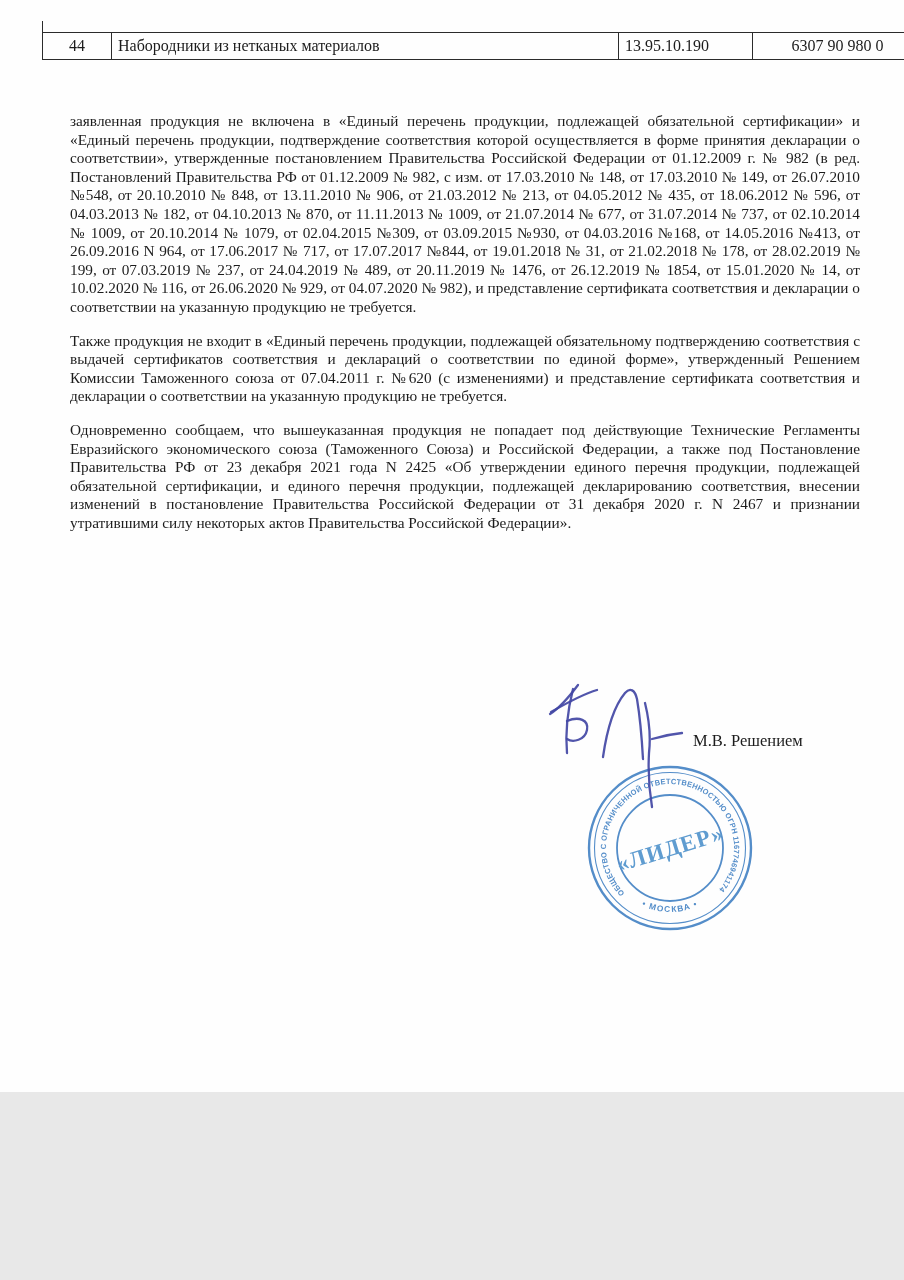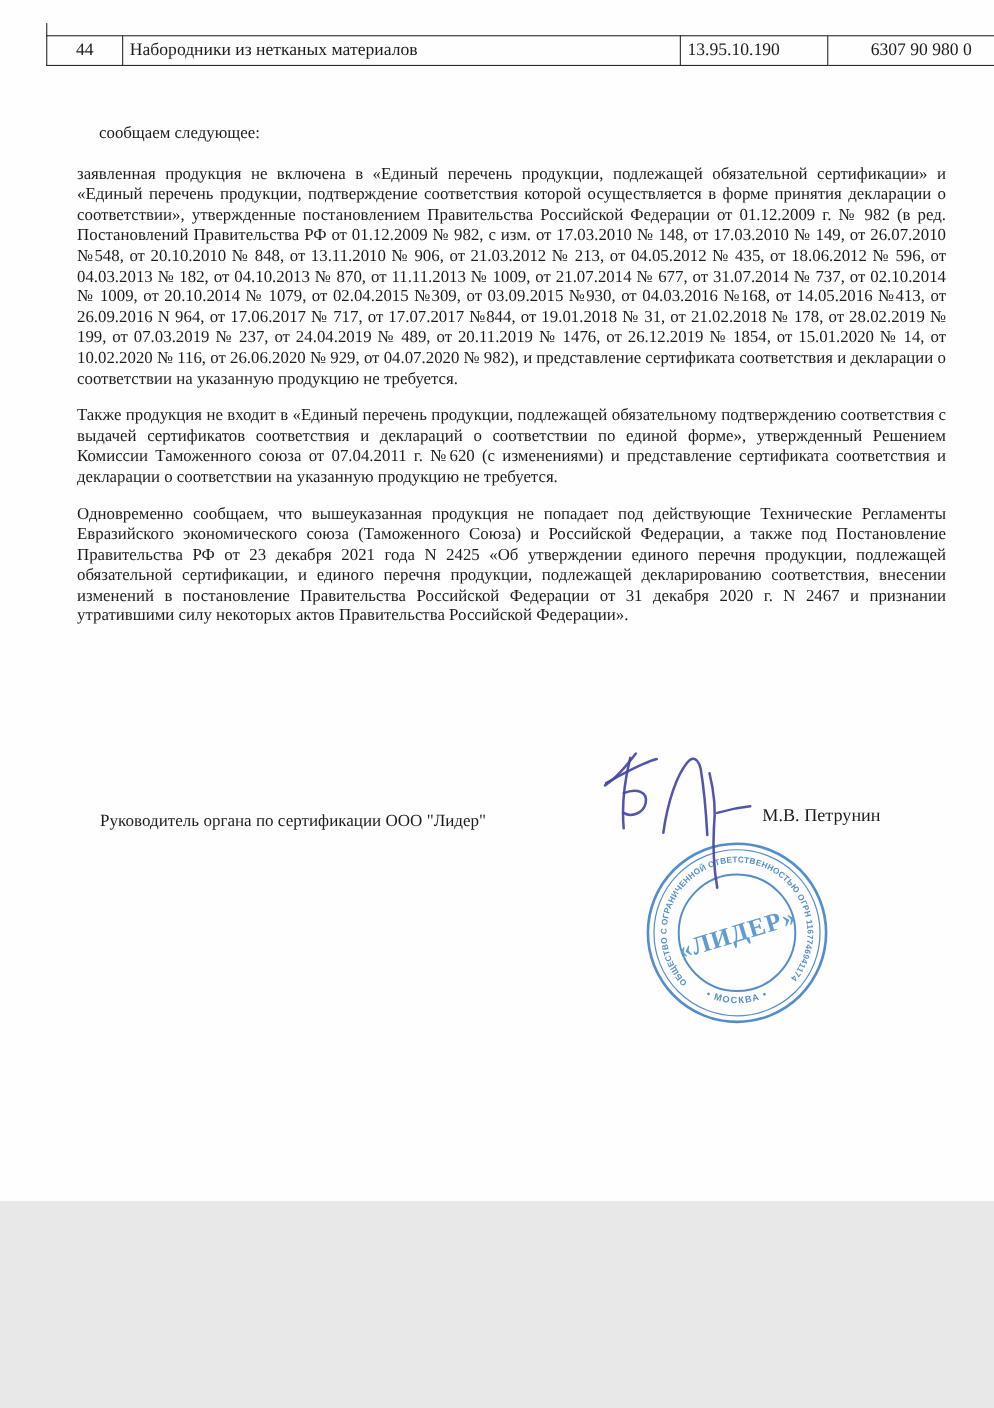--- a/index.html
+++ b/index.html
@@ -93,28 +93,26 @@
       <tr>
         <td class="c-num">44</td>
         <td class="c-name">Набородники из нетканых материалов</td>
         <td class="c-okpd">13.95.10.190</td>
         <td class="c-tnved">6307 90 980 0</td>
       </tr>
     </tbody>
   </table>
 
   <div class="body-text">
-    <p class="salutation">сообщаем следующее:</p>
     <p>заявленная продукция не включена в «Единый перечень продукции, подлежащей обязательной сертификации» и «Единый перечень продукции, подтверждение соответствия которой осуществляется в форме принятия декларации о соответствии», утвержденные постановлением Правительства Российской Федерации от 01.12.2009 г. № 982 (в ред. Постановлений Правительства РФ от 01.12.2009 № 982, с изм. от 17.03.2010 № 148, от 17.03.2010 № 149, от 26.07.2010 №548, от 20.10.2010 № 848, от 13.11.2010 № 906, от 21.03.2012 № 213, от 04.05.2012 № 435, от 18.06.2012 № 596, от 04.03.2013 № 182, от 04.10.2013 № 870, от 11.11.2013 № 1009, от 21.07.2014 № 677, от 31.07.2014 № 737, от 02.10.2014 № 1009, от 20.10.2014 № 1079, от 02.04.2015 №309, от 03.09.2015 №930, от 04.03.2016 №168, от 14.05.2016 №413, от 26.09.2016 N 964, от 17.06.2017 № 717, от 17.07.2017 №844, от 19.01.2018 № 31, от 21.02.2018 № 178, от 28.02.2019 № 199, от 07.03.2019 № 237, от 24.04.2019 № 489, от 20.11.2019 № 1476, от 26.12.2019 № 1854, от 15.01.2020 № 14, от 10.02.2020 № 116, от 26.06.2020 № 929, от 04.07.2020 № 982), и представление сертификата соответствия и декларации о соответствии на указанную продукцию не требуется.</p>
     <p>Также продукция не входит в «Единый перечень продукции, подлежащей обязательному подтверждению соответствия с выдачей сертификатов соответствия и деклараций о соответствии по единой форме», утвержденный Решением Комиссии Таможенного союза от 07.04.2011 г. №620 (с изменениями) и представление сертификата соответствия и декларации о соответствии на указанную продукцию не требуется.</p>
     <p>Одновременно сообщаем, что вышеуказанная продукция не попадает под действующие Технические Регламенты Евразийского экономического союза (Таможенного Союза) и Российской Федерации, а также под Постановление Правительства РФ от 23 декабря 2021 года N 2425 «Об утверждении единого перечня продукции, подлежащей обязательной сертификации, и единого перечня продукции, подлежащей декларированию соответствия, внесении изменений в постановление Правительства Российской Федерации от 31 декабря 2020 г. N 2467 и признании утратившими силу некоторых актов Правительства Российской Федерации».</p>
   </div>
 
-  <div class="signer-title">Руководитель органа по сертификации ООО "Лидер"</div>
-  <div class="signer-name">М.В. Петрунин</div>
+  <div class="signer-name">М.В. Решением</div>
 
   <svg class="signature" viewBox="0 0 160 132">
     <path d="M 33,2 C 24,14 13,26 5,31"></path>
     <path d="M 6,29 C 20,21 38,11 52,7"></path>
     <path d="M 28,6 C 23,26 20,48 22,70"></path>
     <path d="M 22,38 C 34,33 44,37 42,47 C 40,57 28,60 22,56"></path>
     <path d="M 58,74 C 62,46 70,22 80,10 C 85,4 90,7 92,16 C 96,40 97,58 98,76"></path>
     <path d="M 100,20 C 104,36 106,52 104,70 C 103,88 104,106 107,124"></path>
     <path d="M 107,56 C 117,53 127,51 137,50"></path>
   </svg>

